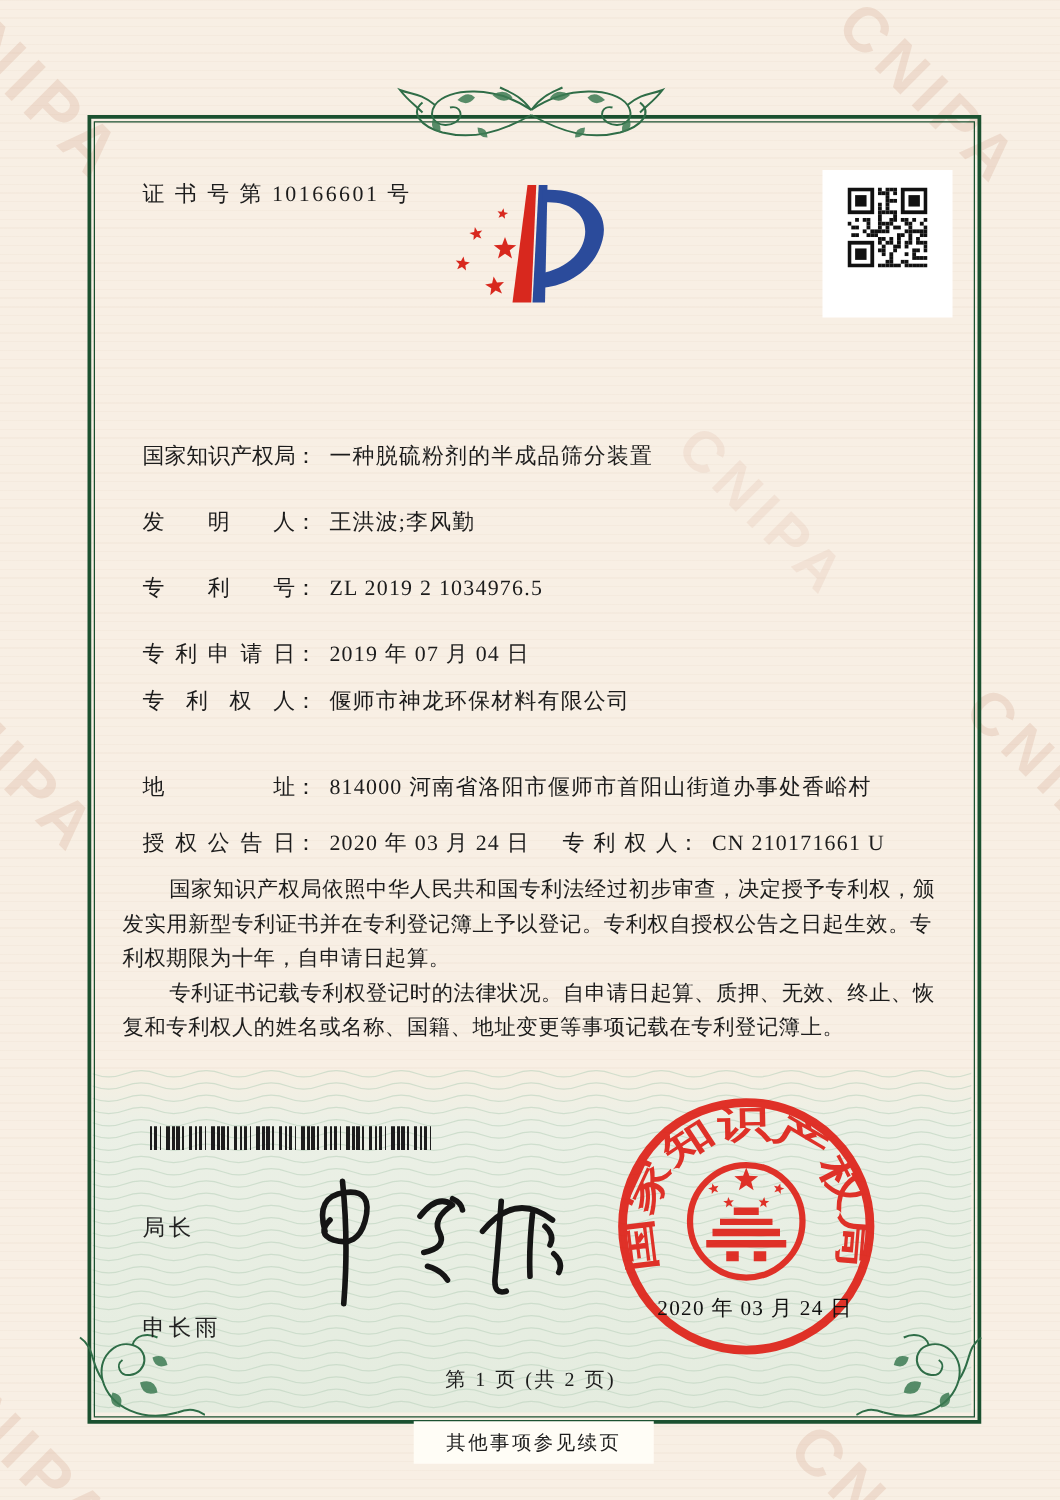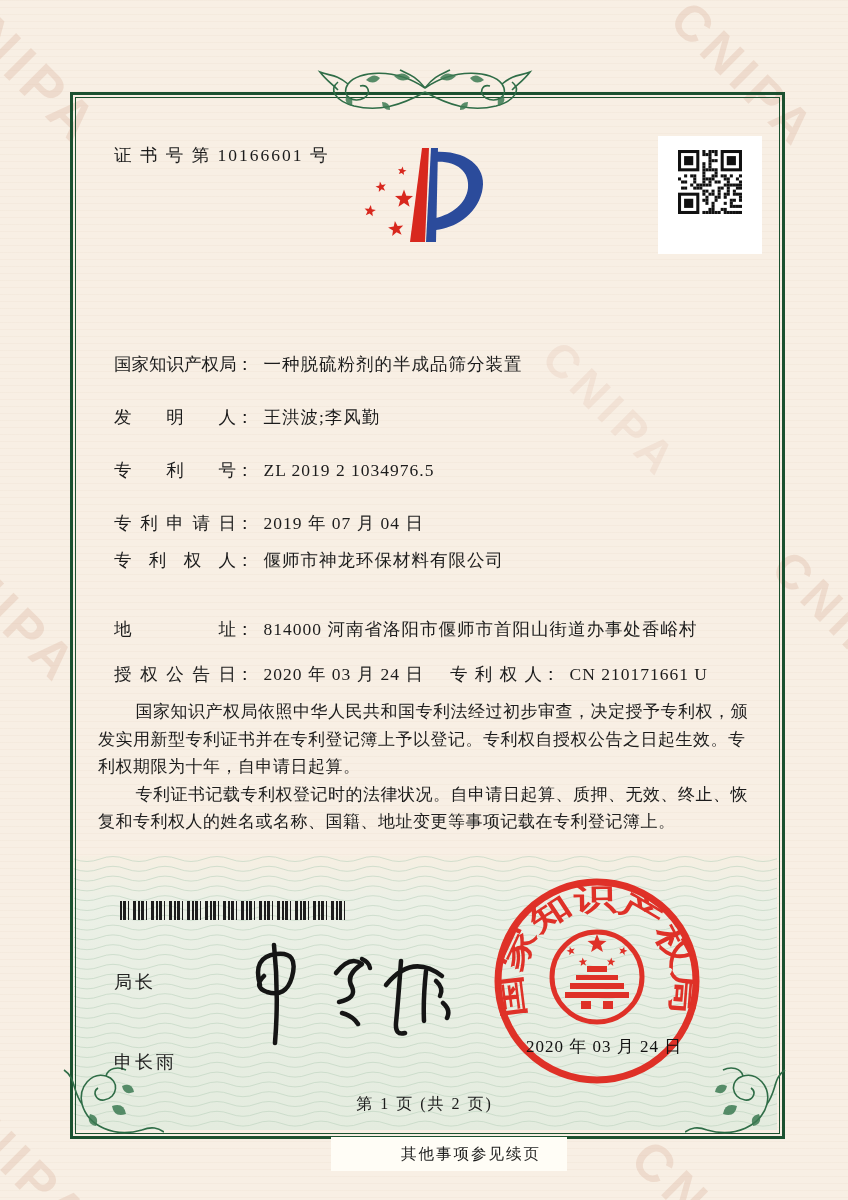--- a/index.html
+++ b/index.html
@@ -34,21 +34,21 @@
   .barcode{left:120px;top:901px;width:225px;height:19px;
       background:repeating-linear-gradient(90deg,#1d1d1d 0 2px,transparent 2px 3px,
       #1d1d1d 3px 6px,transparent 6px 8px,#1d1d1d 8px 9px,transparent 9px 13px,
       #1d1d1d 13px 16px,transparent 16px 18px);}
   .officer{left:114px;font-size:18px;letter-spacing:3px;
       font-family:Liberation Mono, monospace;color:#222;}
   .seal-date{left:518px;top:1035px;width:172px;text-align:center;font-size:17px;
       letter-spacing:1px;z-index:5;color:#111;}
   .page-num{left:70px;top:1094px;width:709px;text-align:center;font-size:16px;letter-spacing:2px;}
   .cont-box{left:331px;top:1137px;width:192px;height:34px;background:#fffdf6;
-      display:flex;align-items:center;justify-content:center;font-size:15.5px;letter-spacing:2px;padding-left:44px;}
+      display:flex;align-items:center;justify-content:center;font-size:15.5px;letter-spacing:2px;}
   .qr-patch{left:658px;top:136px;width:104px;height:118px;background:#ffffff;}
   .sig-svg path{fill:none;stroke:#151515;stroke-width:4.5;stroke-linecap:round;stroke-linejoin:round;}
   .orn path{fill:none;stroke:#2f6d47;stroke-width:1.6;}
   .orn .lf{fill:#3c7a52;stroke:none;opacity:.85;}
 </style>
 </head>
 <body>
 
 <div class="page">
 

